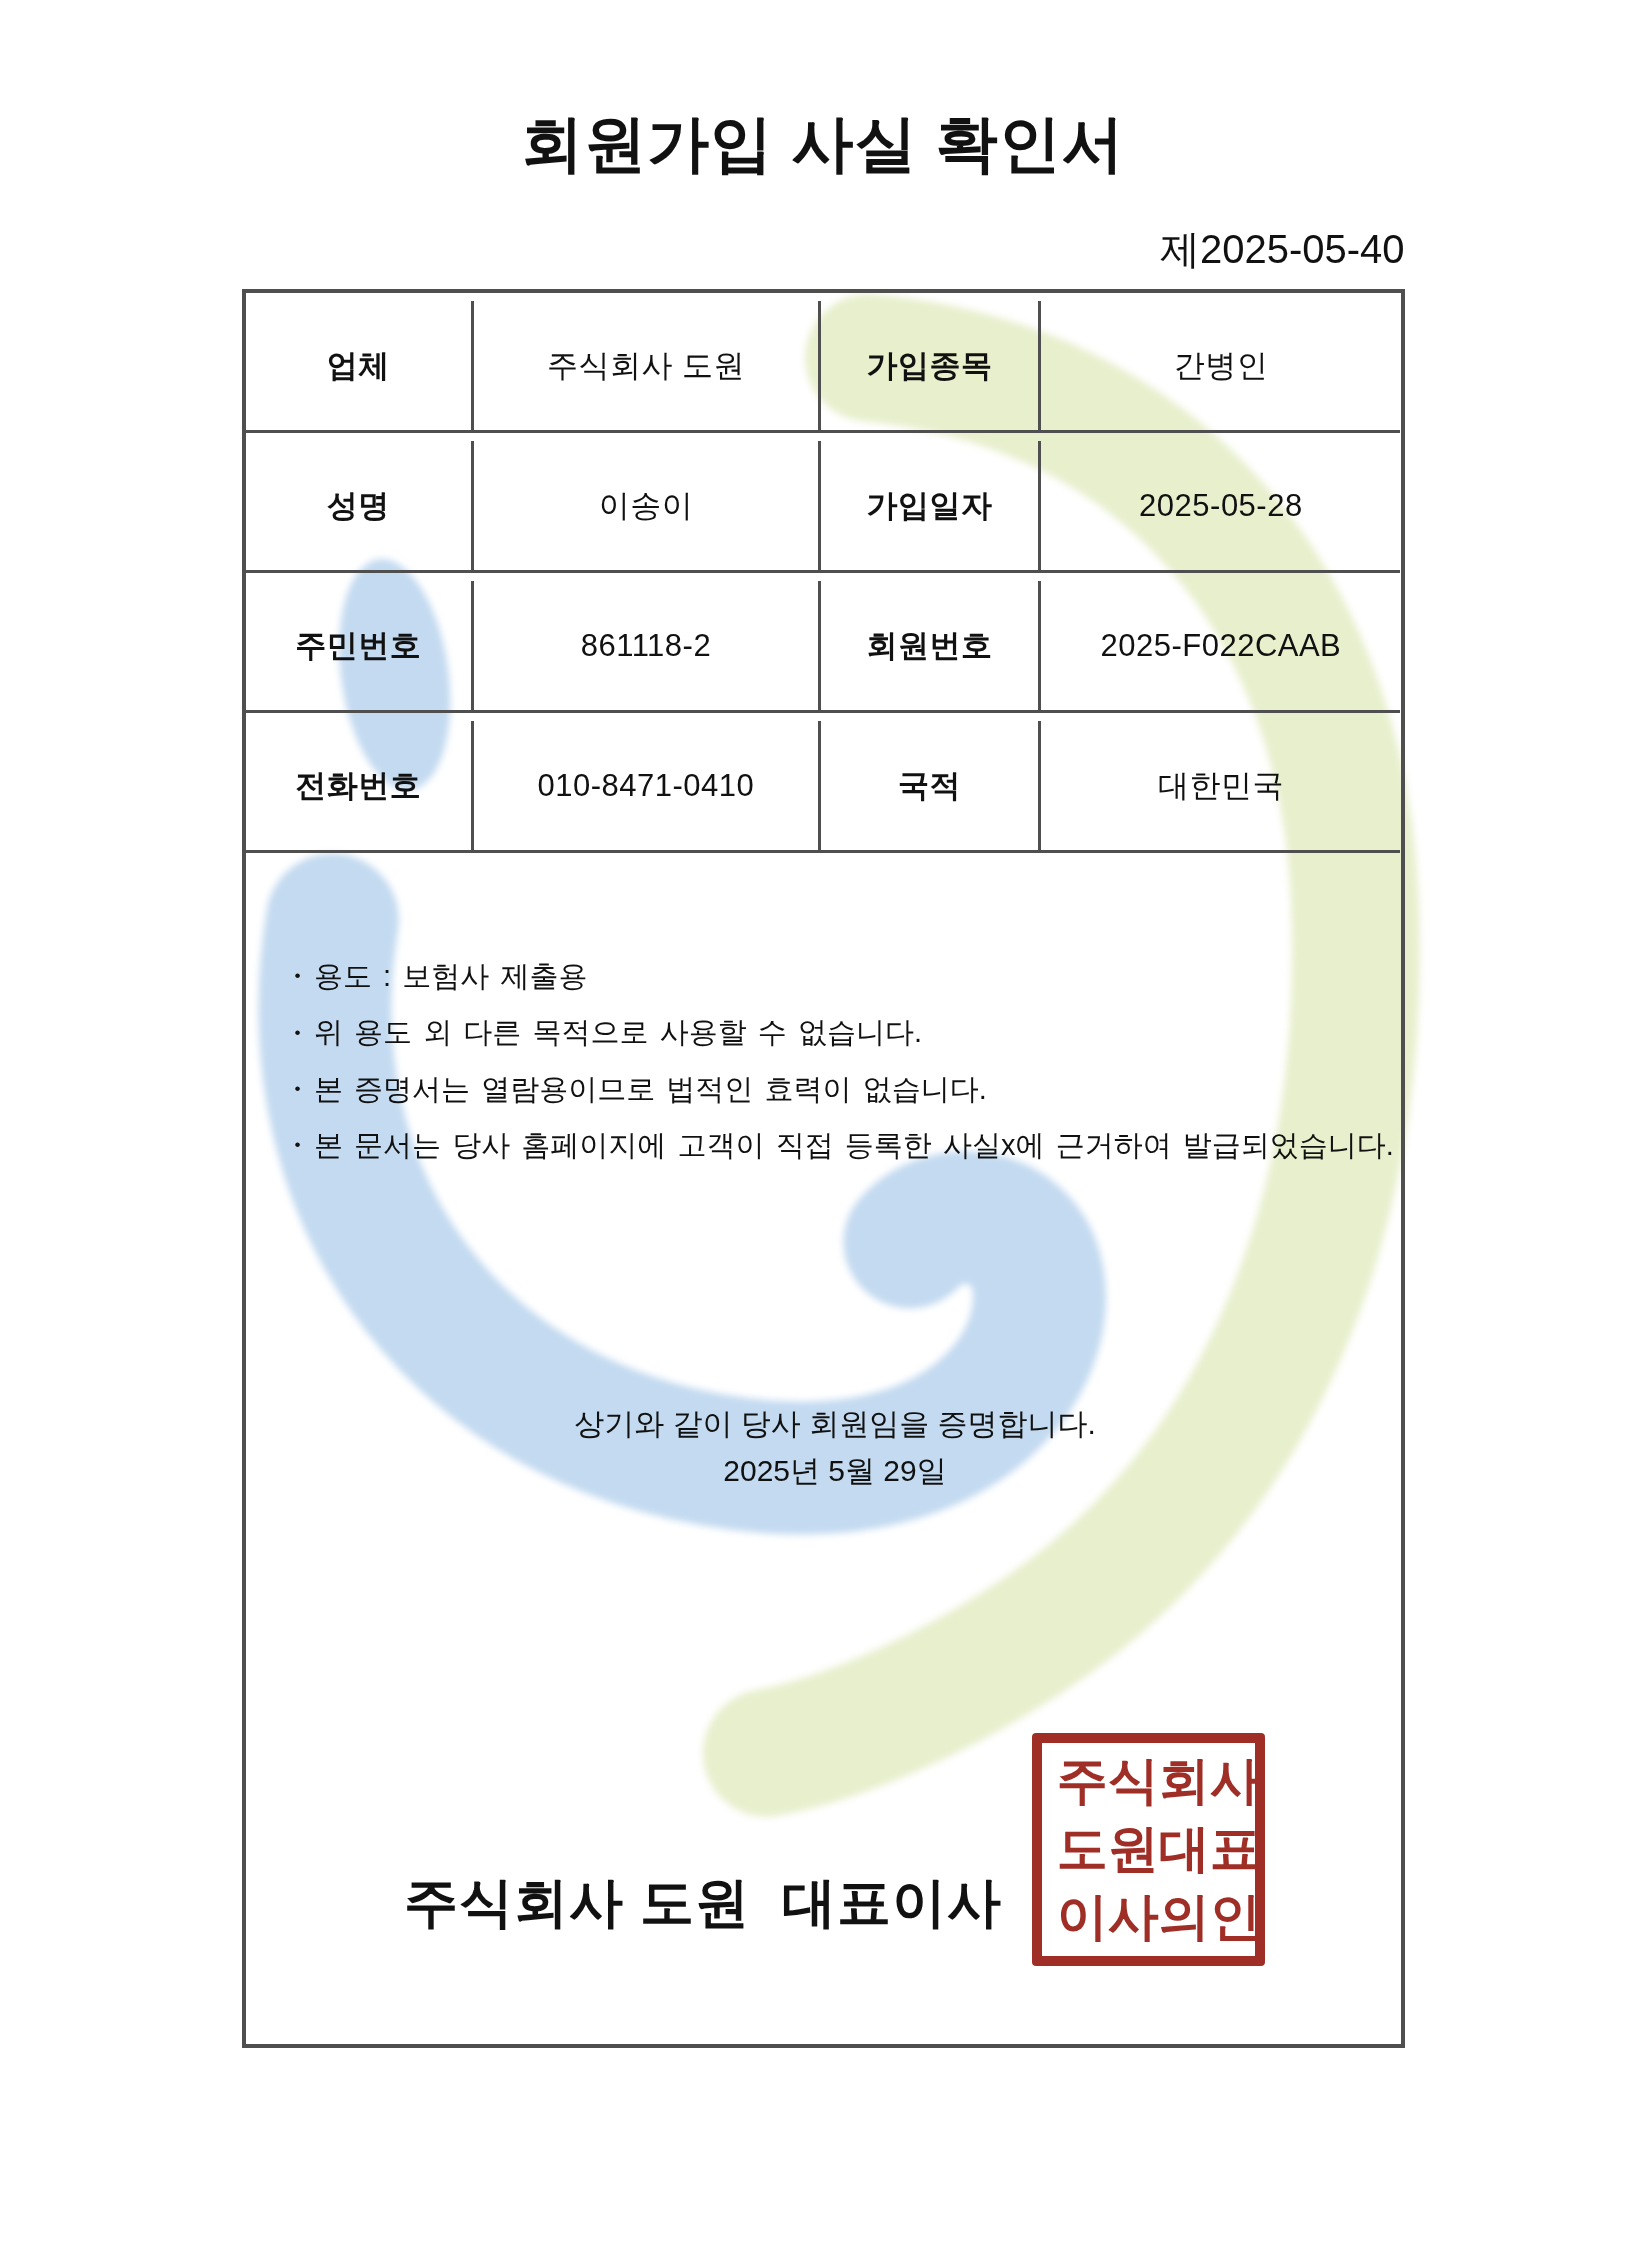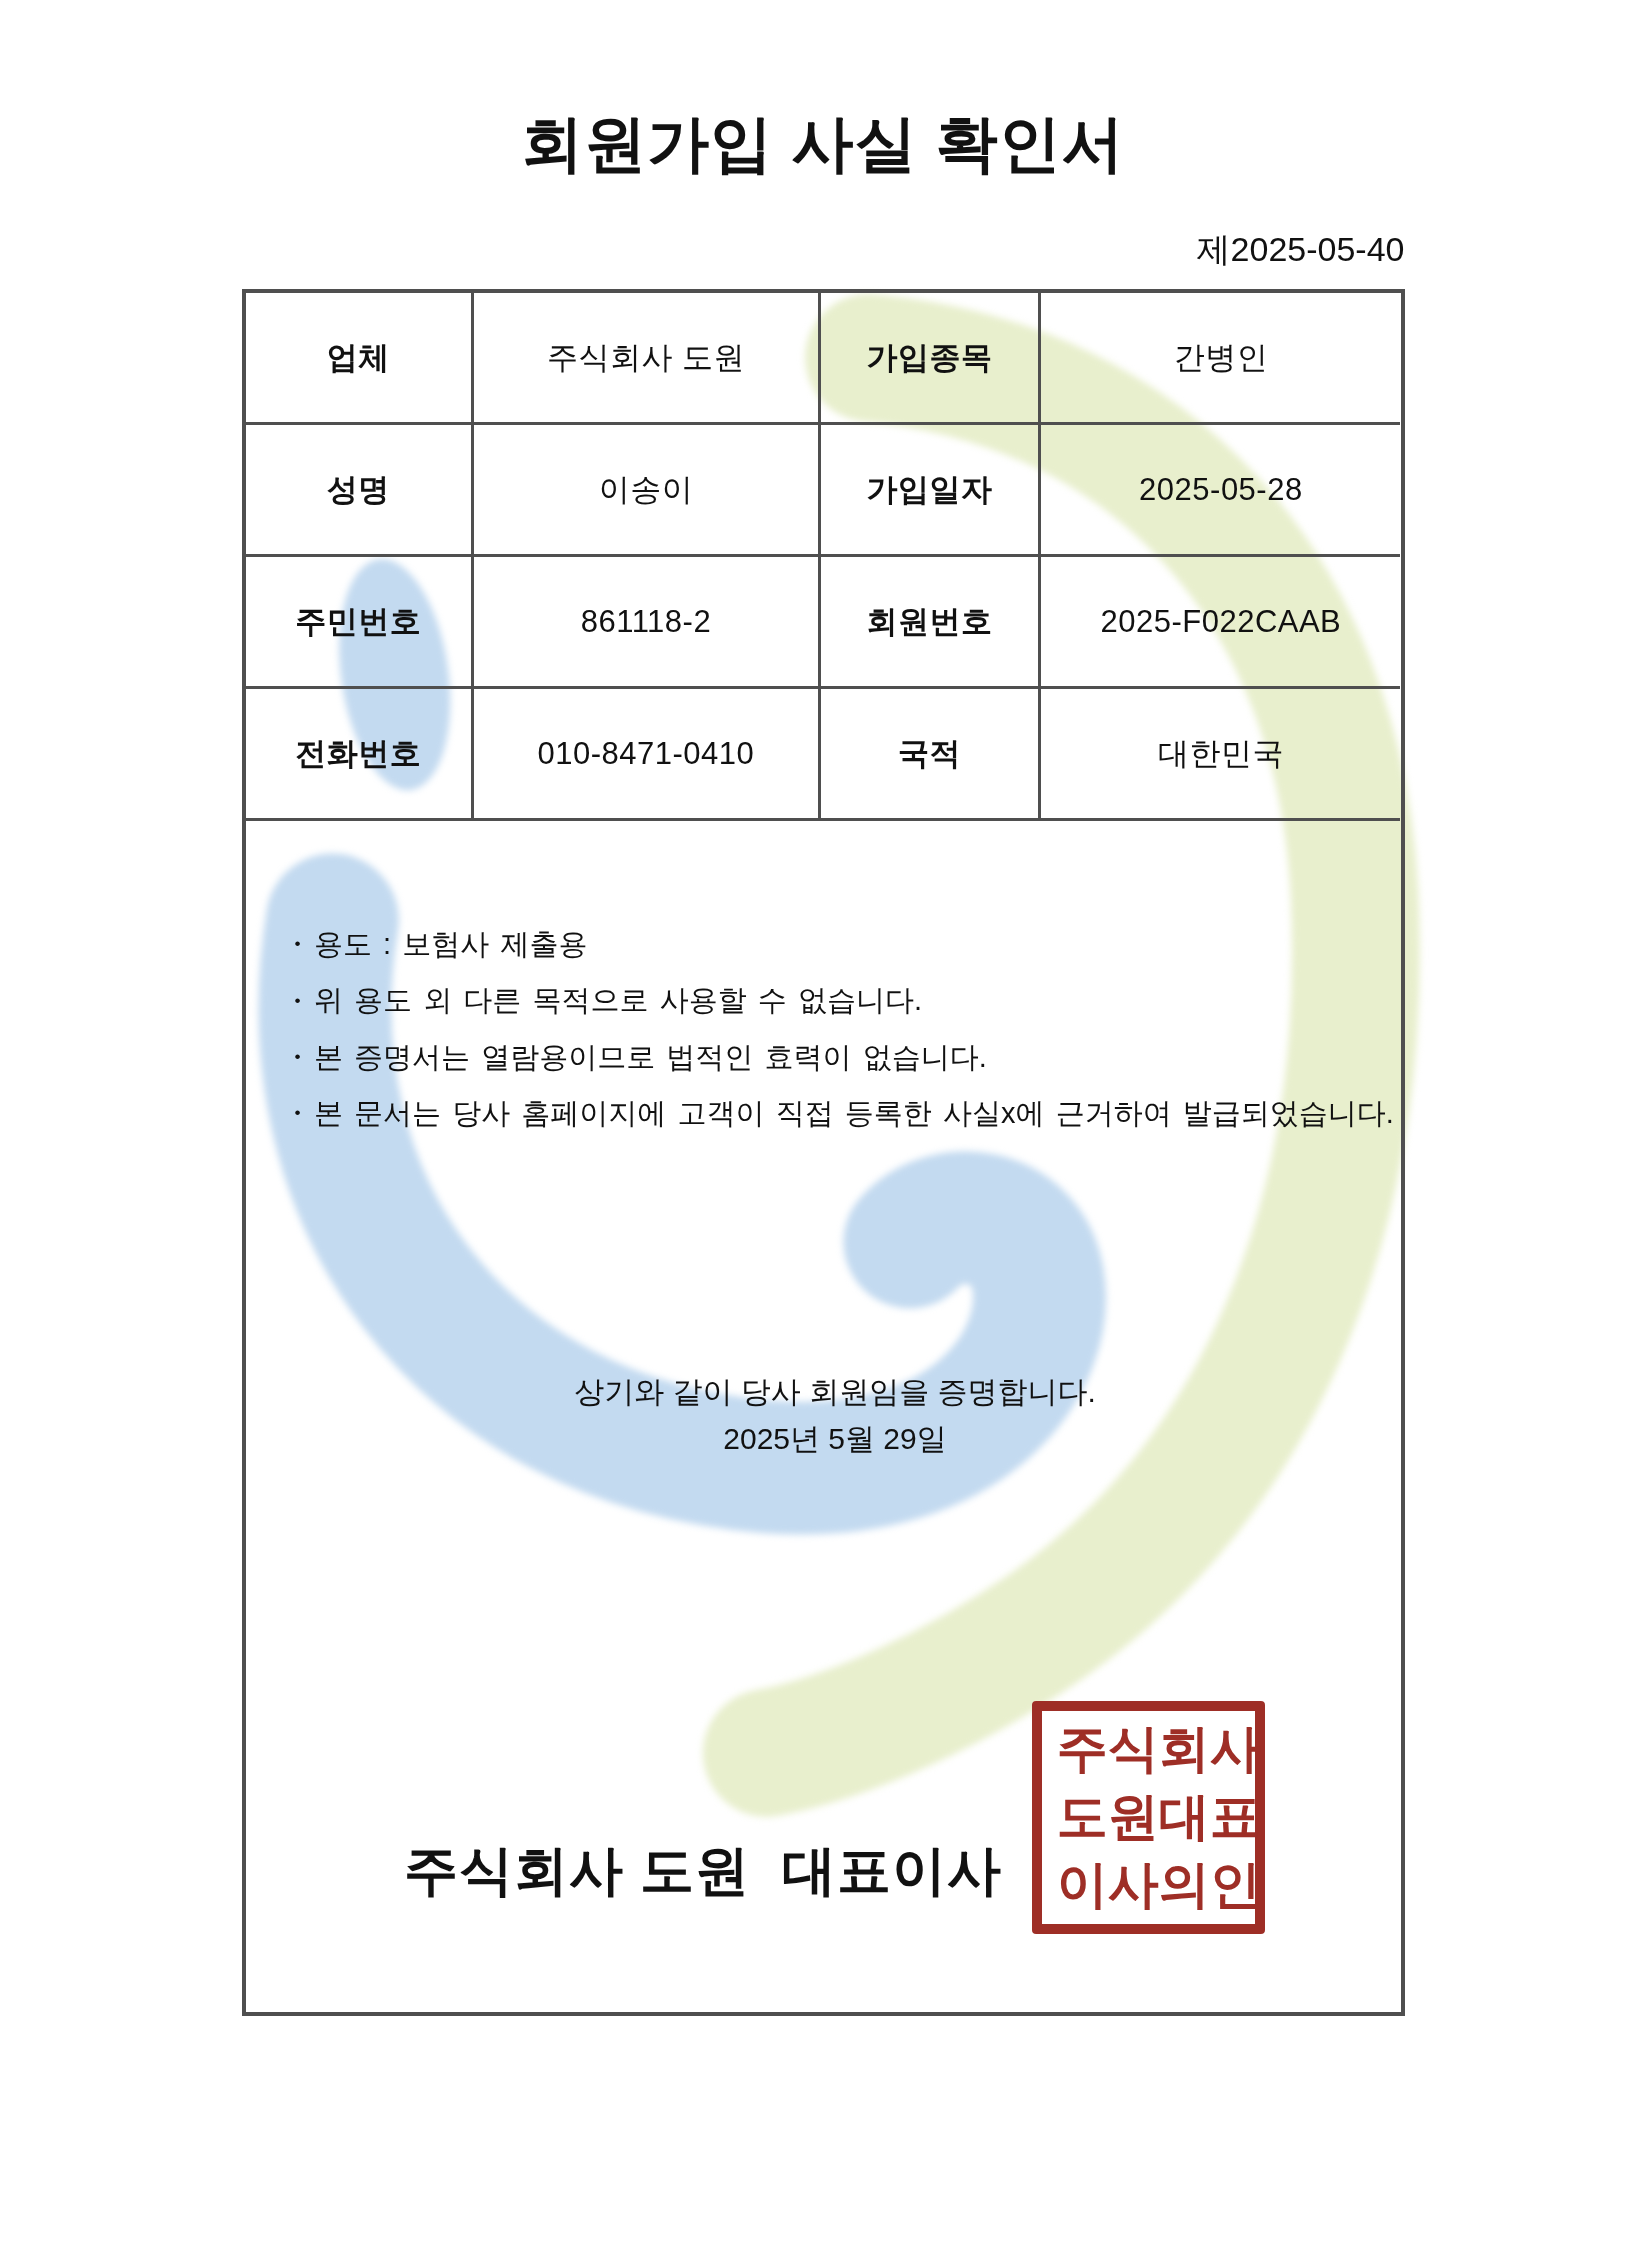--- a/index.html
+++ b/index.html
@@ -15,31 +15,31 @@
   
   .watermark{position:absolute;left:0;top:0;width:1646px;height:2261px;z-index:0;filter:blur(3.6px);}
   
   .page{position:relative;z-index:1;padding-top:100px;}
   .title{
     margin:8px;text-align:center;font-size:62px;line-height:72px;font-weight:800;
     letter-spacing:1px;color:var(--ink);
   }
   .docnum-row{
     width:1163px;margin:51px auto 0 auto;text-align:right;
-    font-size:34px;line-height:36px;color:var(--ink);
+    font-size:40px;line-height:36px;color:var(--ink);
   }
   .doc-box{
     width:1163px;margin:22px auto 0 auto;box-sizing:border-box;
     border:4.1px solid var(--line);background:transparent;
   }
   .info-grid{display:grid;grid-template-columns:19.8% 30% 19.1% 31.1%;}
   .cell{
     height:129px;display:flex;align-items:center;justify-content:center;
     border-bottom:3.1px solid var(--line);border-right:3.1px solid var(--line);
-    font-size:31px;letter-spacing:0.5px;background:transparent;
+    font-size:31px;letter-spacing:0.5px;background:transparent;margin-top:8px;
   }
   .cell.lab{font-weight:700;}
   .cell.c4{border-right:none;}
   .bottom-cell{height:1191px;position:relative;}
   .notes{position:absolute;left:49px;top:96px;}
   .note{font-size:29px;line-height:54px;white-space:pre;word-spacing:3.1px;}
   .note .dot{display:inline-block;font-size:17.4px;vertical-align:middle;margin-right:13.3px;transform:translateY(-3.1px);}
   .statement-block{position:absolute;left:0;top:547px;width:100%;text-align:center;}
   .statement-block div{font-size:30px;line-height:47px;white-space:pre;padding-left:24px;}
   .signature{

